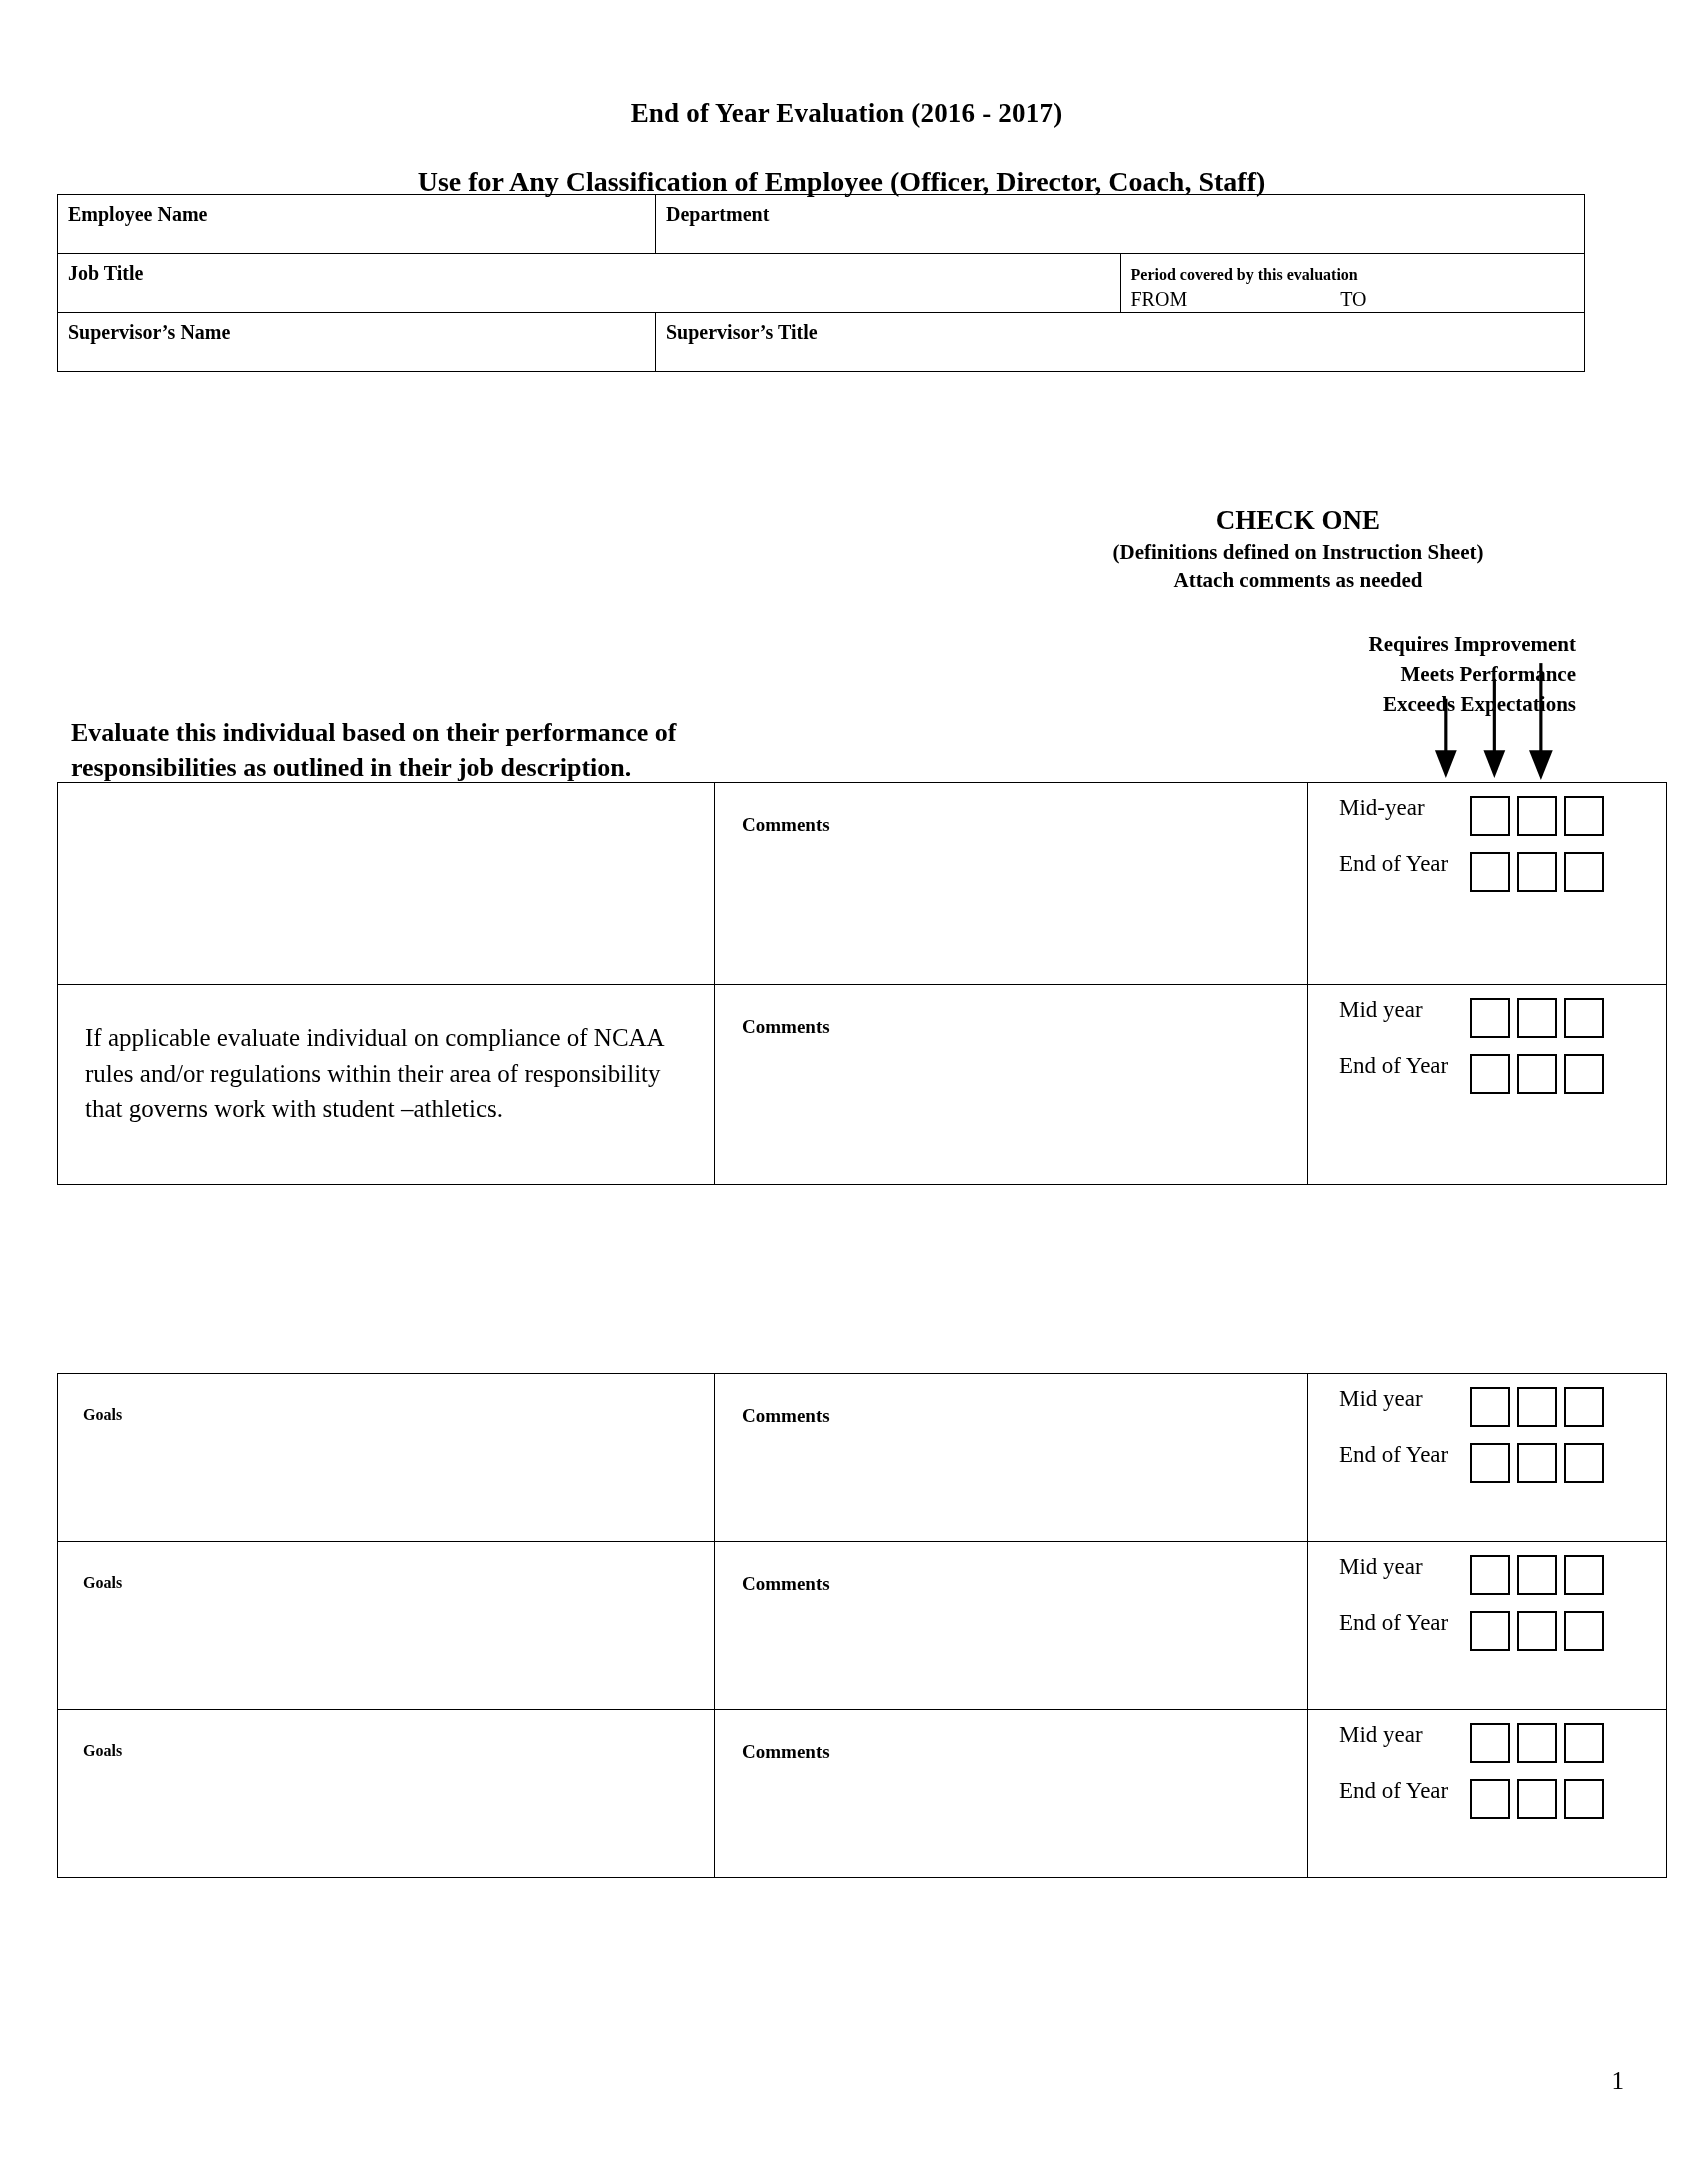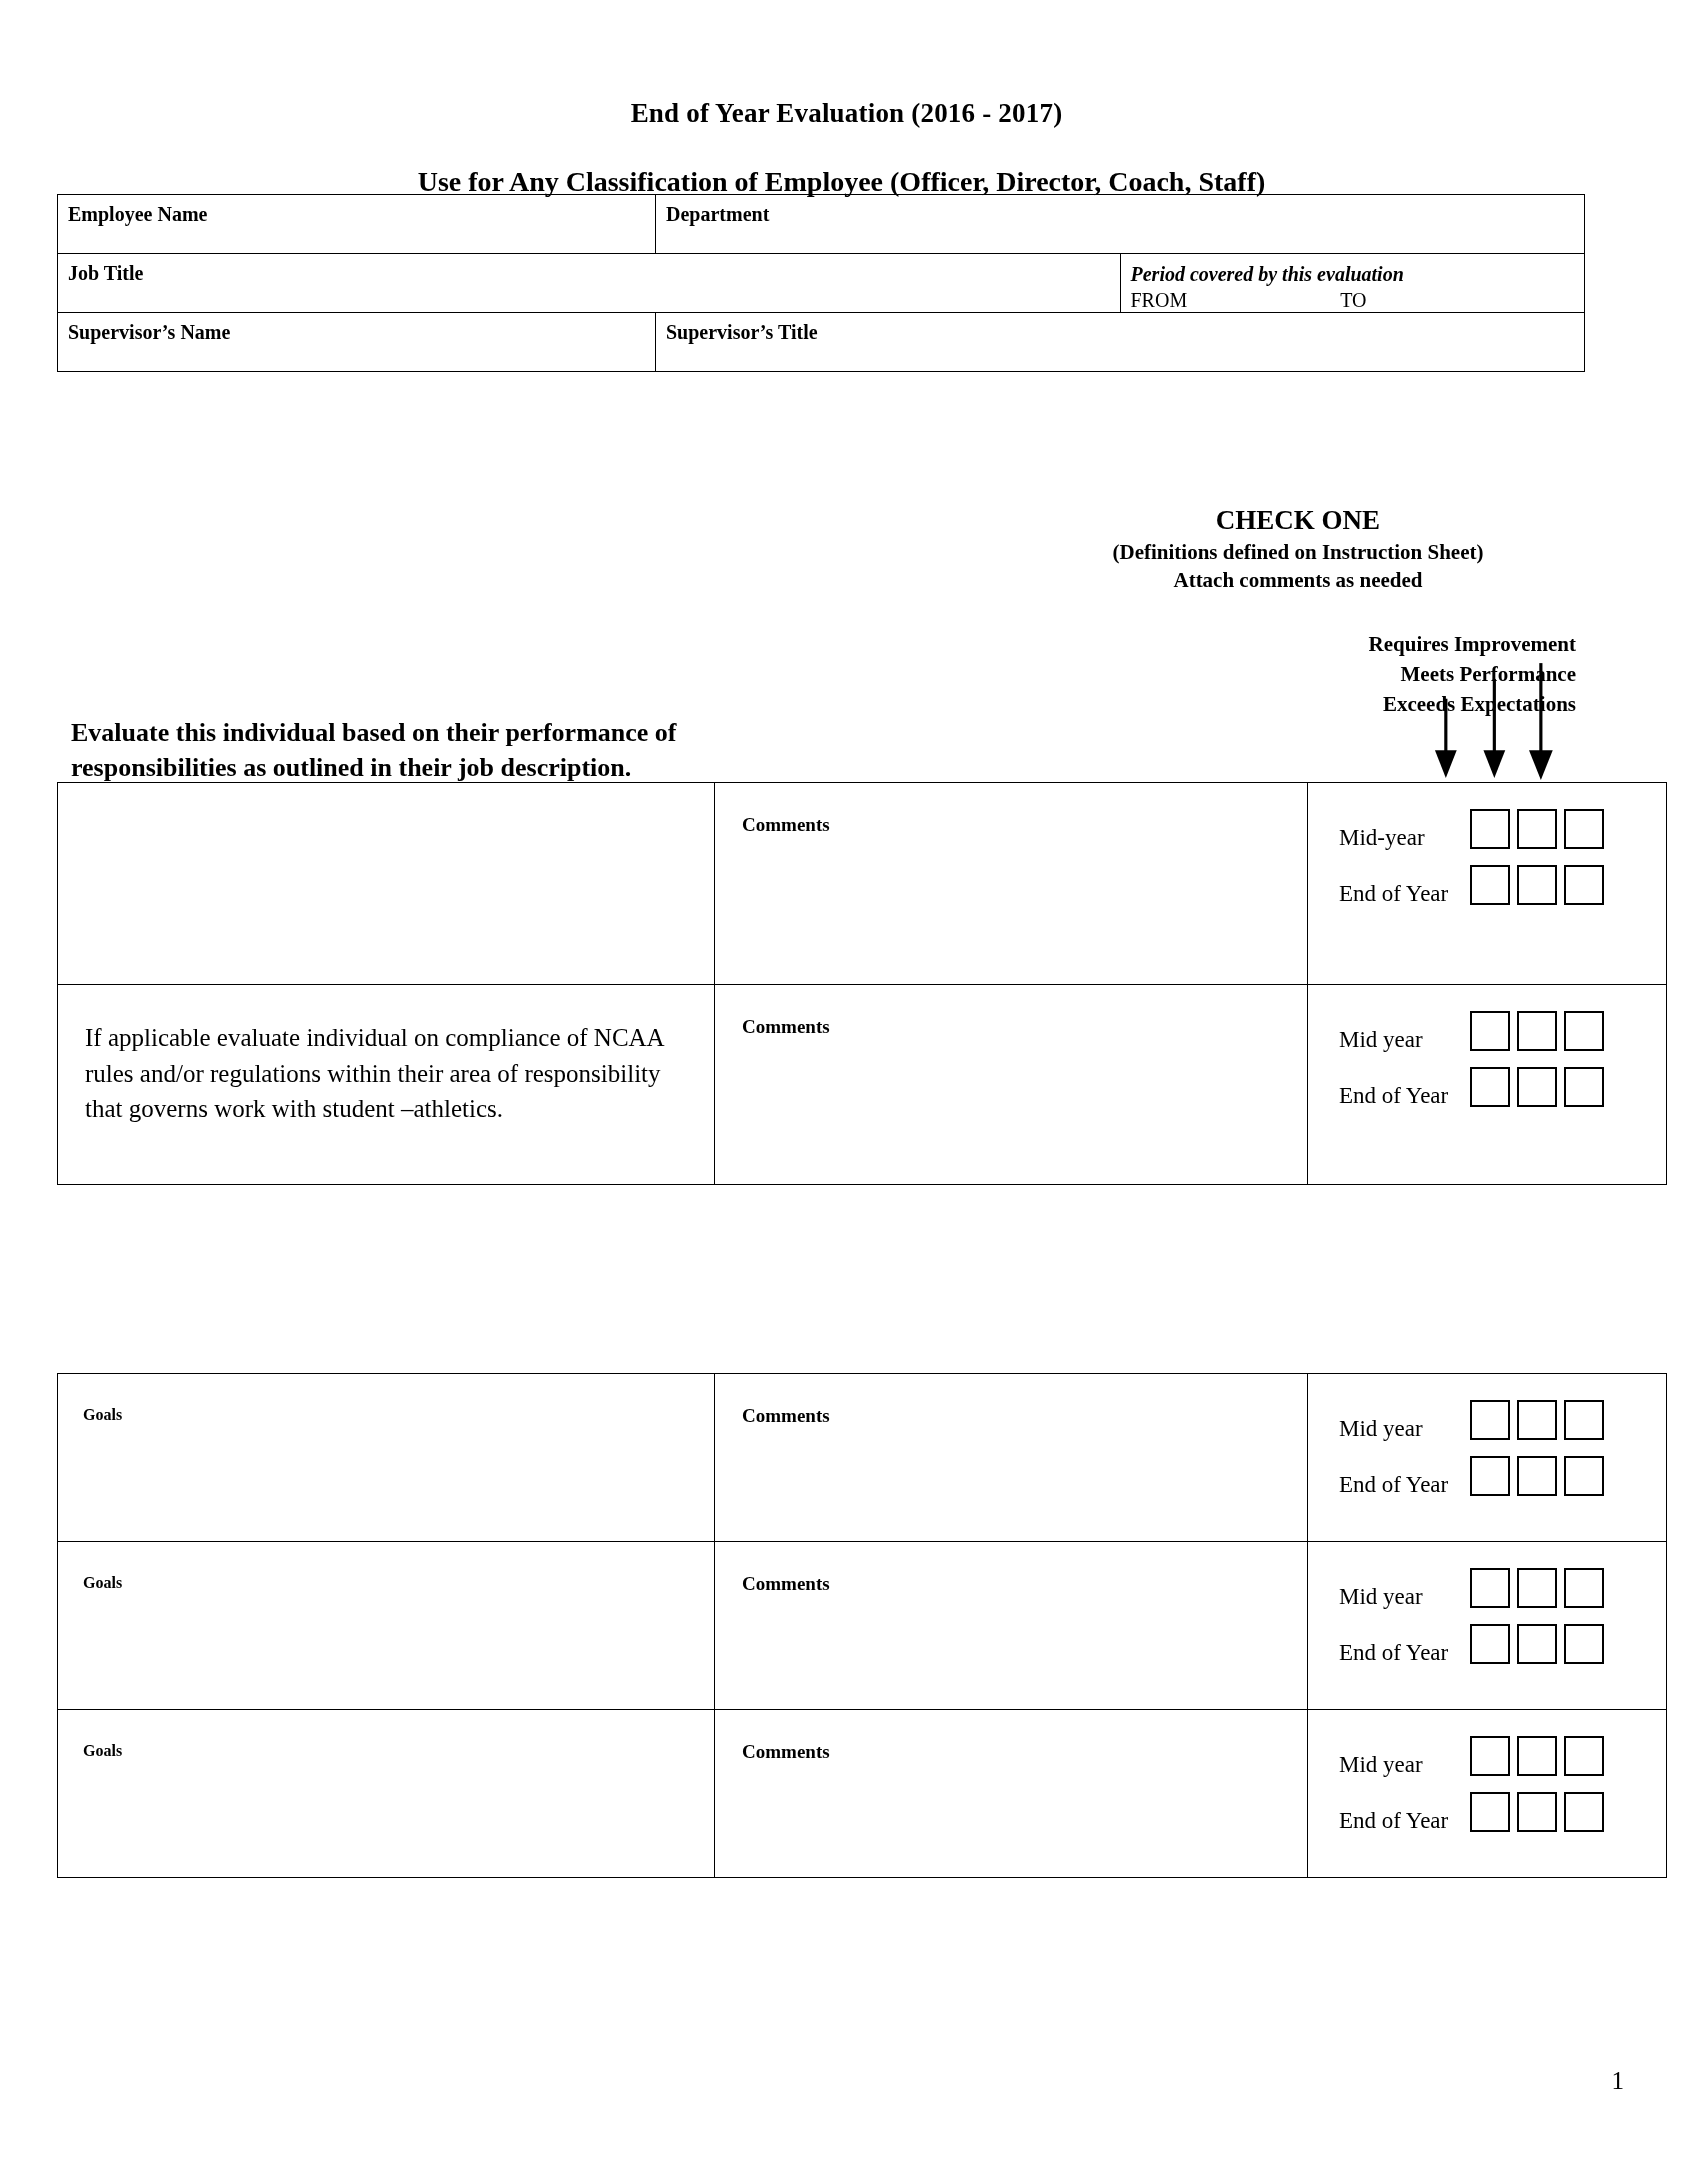--- a/index.html
+++ b/index.html
@@ -58,24 +58,23 @@
   .info-table td {
     border: 1.6px solid #000;
     vertical-align: top;
     padding: 8px 0 0 10px;
     font-size: 20px;
     font-weight: bold;
     height: 47px;
   }
   .info-table td.tall { height: 50px; }
   .period-main {
-    font-size: 20px;
+    font-size: 16px;
     font-weight: bold;
     line-height: 1.22;
-    font-style: italic;
   }
   .period-sub {
     font-size: 20px;
     font-weight: normal;
     line-height: 1.2;
     display: block;
     margin-top: 2px;
   }
   .period-sub .to { margin-left: 153px; }
 
@@ -175,21 +174,21 @@
     padding: 18px 10px 10px 14px;
     font-size: 19px;
     font-weight: bold;
     line-height: 1.2;
   }
 
   
   .rating-cell { padding: 20px 0 18px 0; }
   .rating-row {
     display: flex;
-    align-items: flex-end;
+    align-items: flex-start;
     height: 53px;
   }
   .rating-row + .rating-row { margin-top: 3px; }
   .rating-label {
     width: 149px;
     padding-left: 18px;
     font-size: 23px;
     font-weight: normal;
     line-height: 1;
     box-sizing: border-box;

